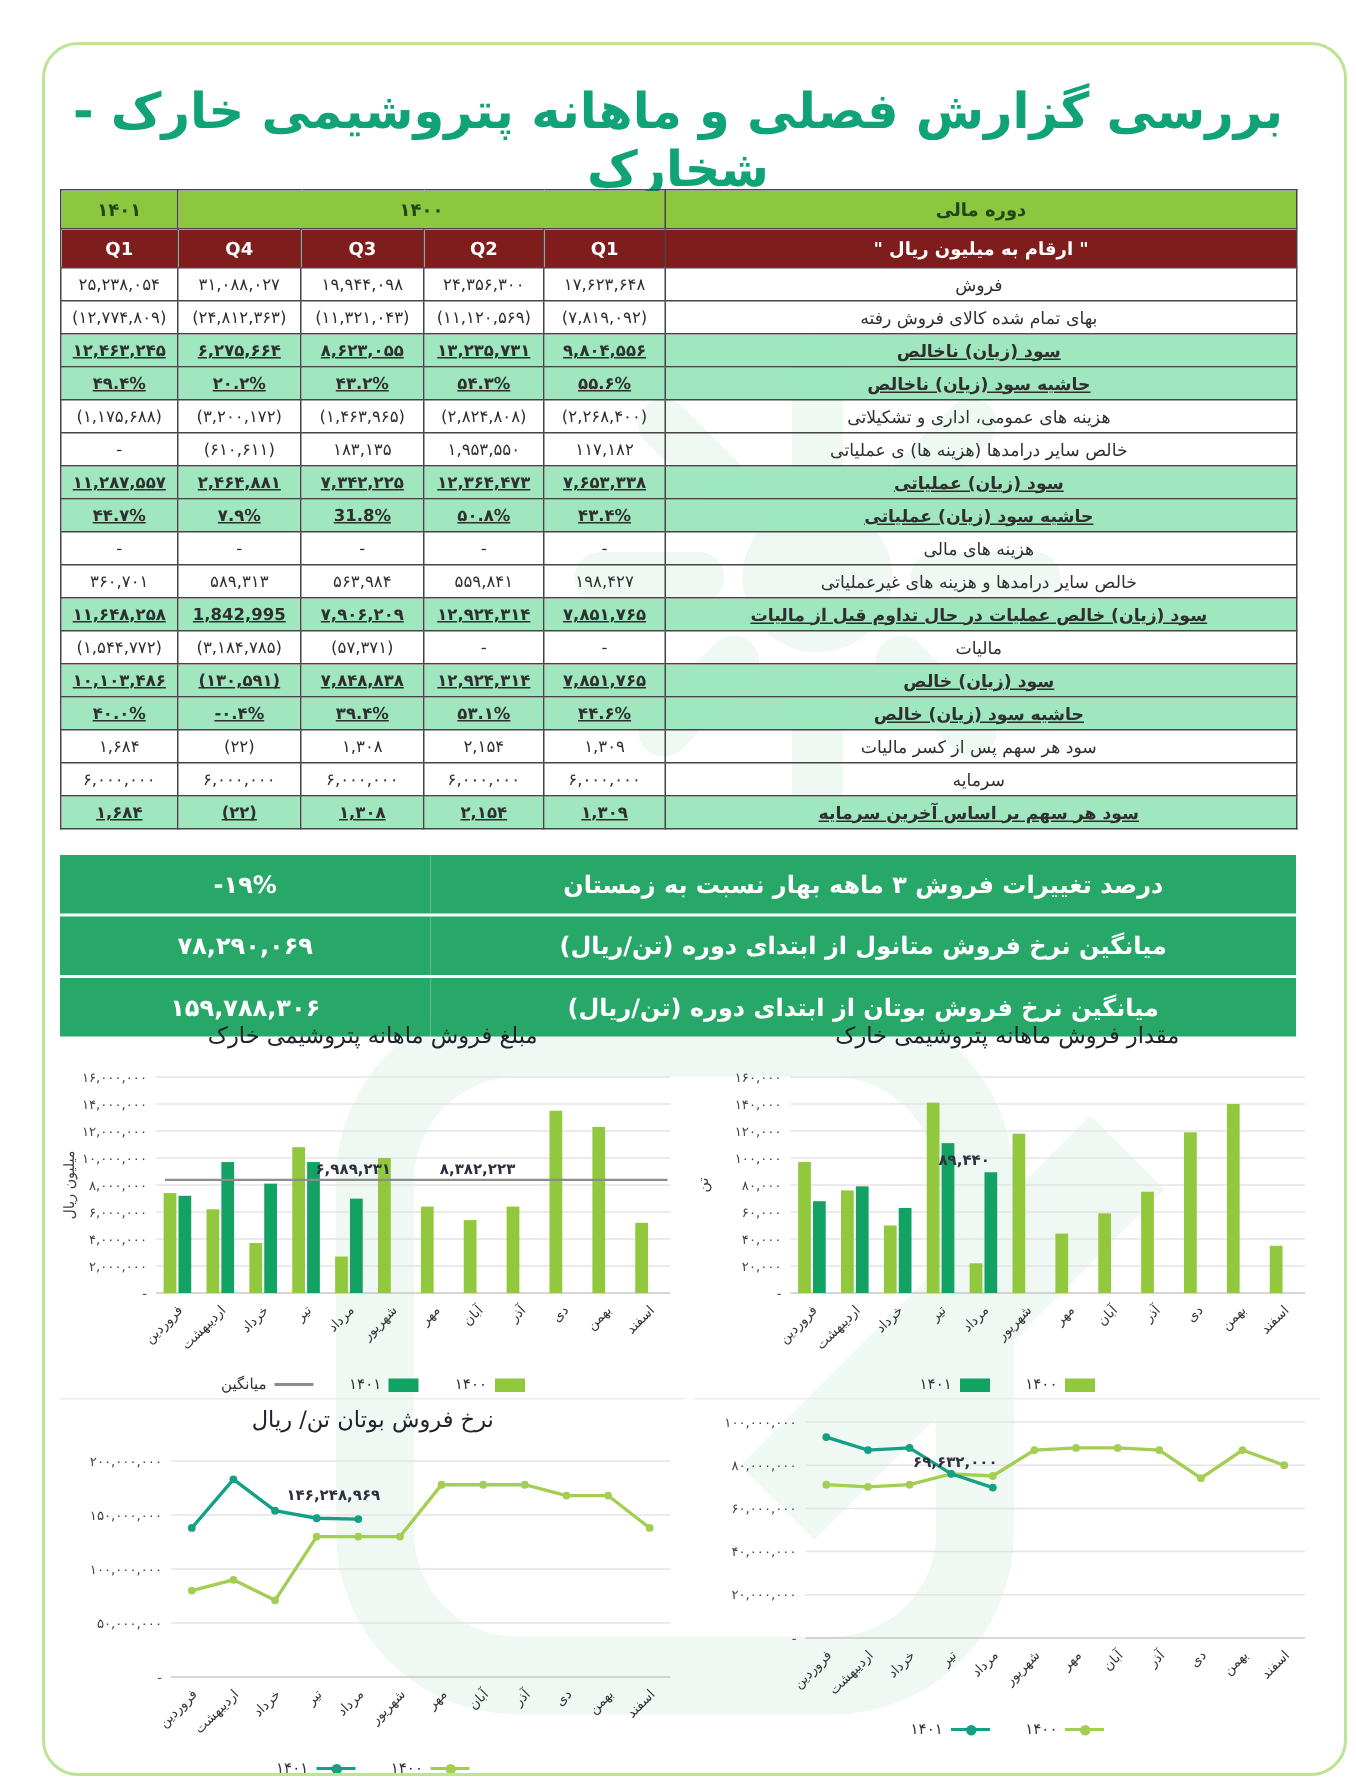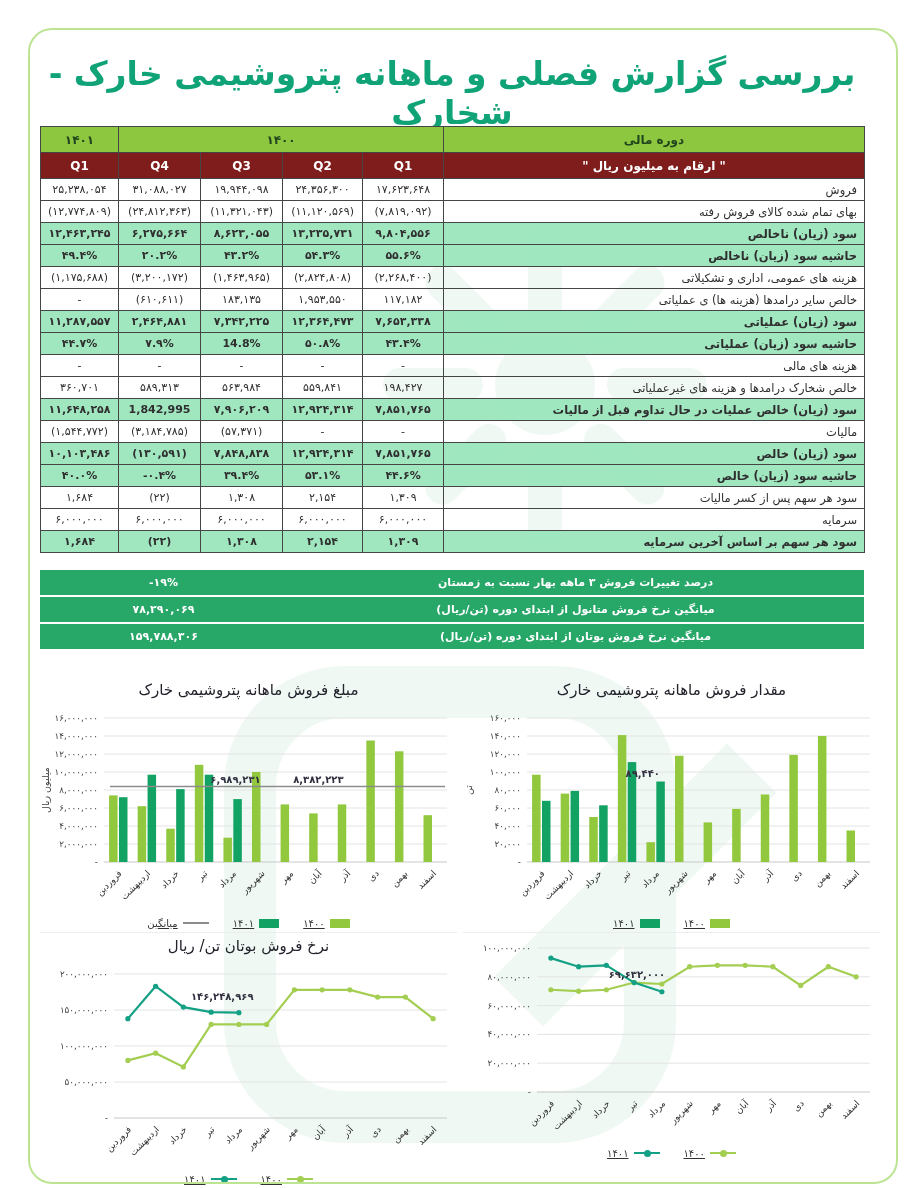--- a/index.html
+++ b/index.html
@@ -10,36 +10,36 @@
   .watermark{position:absolute;left:0;top:0;z-index:0;opacity:.55;pointer-events:none;}
   .title{position:absolute;left:0;top:54px;width:904px;text-align:center;font-size:33px;font-weight:700;
     color:#10A377;direction:rtl;z-index:2;}
   
   table.fin{position:absolute;left:40px;top:126px;width:824px;border-collapse:collapse;table-layout:fixed;
     direction:rtl;z-index:2;}
   table.fin th,table.fin td{border:1px solid #454545;overflow:hidden;white-space:nowrap;}
   tr.h1 th{background:#8DC63F;color:#21451d;font-size:12px;font-weight:700;height:23px;}
   tr.h2 th{background:#7f1d1d;color:#ffffff;font-size:12px;font-weight:700;height:23px;}
   table.fin td{height:21px;font-size:11px;color:#2f2f2f;text-align:center;padding:0 4px;direction:ltr;}
-  table.fin td.lbl{text-align:right;direction:rtl;font-size:11.5px;padding:0 7px 0 4px;}
-  table.fin tr.hl td{background:rgba(152,229,187,.92);font-weight:700;}
+  table.fin td.lbl{direction:rtl;font-size:11.5px;padding:0 7px 0 4px;}
+  table.fin tr.hl td{background:rgba(152,229,187,.92);font-weight:700;text-decoration:underline;}
   
   table.sum{position:absolute;left:40px;top:568px;width:824px;border-collapse:separate;border-spacing:0 2px;
     direction:rtl;z-index:2;}
-  table.sum td{background:#27A768;color:#fff;height:25px;font-size:11px;font-weight:700;text-align:center;
+  table.sum td{background:#27A768;color:#fff;height:39px;font-size:16px;font-weight:700;text-align:center;
     padding:0 10px;}
   table.sum td.val{direction:ltr;}
   
   .chart{position:absolute;width:417px;height:254px;z-index:2;border-bottom:1px solid #ededed;}
   .chart-title{height:26px;line-height:24px;text-align:center;font-size:15px;font-weight:400;color:#22222c;
     direction:rtl;}
   .plot{height:210px;}
   .legend{height:18px;display:flex;justify-content:center;align-items:center;gap:24px;font-size:10px;
     color:#333;direction:rtl;}
-  .lg-item{display:inline-flex;align-items:center;gap:5px;text-decoration:underline;}
+  .lg-item{display:inline-flex;align-items:center;gap:5px;}
   .sw-rect{width:20px;height:9px;display:inline-block;}
   .sw-line{width:26px;height:2.5px;display:inline-block;position:relative;}
   .sw-dot{width:7px;height:7px;border-radius:50%;position:absolute;left:10px;top:-2.2px;display:inline-block;}
 </style>
 </head>
 <body>
 
 <div class="page">
 
   <svg class="watermark" width="904" height="1188">
@@ -142,34 +142,34 @@
           <td class="num">۷,۶۵۳,۳۳۸</td>
           <td class="num">۱۲,۳۶۴,۴۷۳</td>
           <td class="num">۷,۳۴۲,۲۲۵</td>
           <td class="num">۲,۴۶۴,۸۸۱</td>
           <td class="num">۱۱,۲۸۷,۵۵۷</td>
         </tr>
     <tr class="hl">
           <td class="lbl">حاشیه سود (زیان) عملیاتی</td>
           <td class="num">۴۳.۴%</td>
           <td class="num">۵۰.۸%</td>
-          <td class="num">14.8%</td>
+          <td class="num">31.8%</td>
           <td class="num">۷.۹%</td>
           <td class="num">۴۴.۷%</td>
         </tr>
     <tr>
           <td class="lbl">هزینه های مالی</td>
           <td class="num">-</td>
           <td class="num">-</td>
           <td class="num">-</td>
           <td class="num">-</td>
           <td class="num">-</td>
         </tr>
     <tr>
-          <td class="lbl">خالص شخارک درامدها و هزینه های غیرعملیاتی</td>
+          <td class="lbl">خالص سایر درامدها و هزینه های غیرعملیاتی</td>
           <td class="num">۱۹۸,۴۲۷</td>
           <td class="num">۵۵۹,۸۴۱</td>
           <td class="num">۵۶۳,۹۸۴</td>
           <td class="num">۵۸۹,۳۱۳</td>
           <td class="num">۳۶۰,۷۰۱</td>
         </tr>
     <tr class="hl">
           <td class="lbl">سود (زیان) خالص عملیات در حال تداوم قبل از مالیات</td>
           <td class="num">۷,۸۵۱,۷۶۵</td>
           <td class="num">۱۲,۹۲۴,۳۱۴</td>

